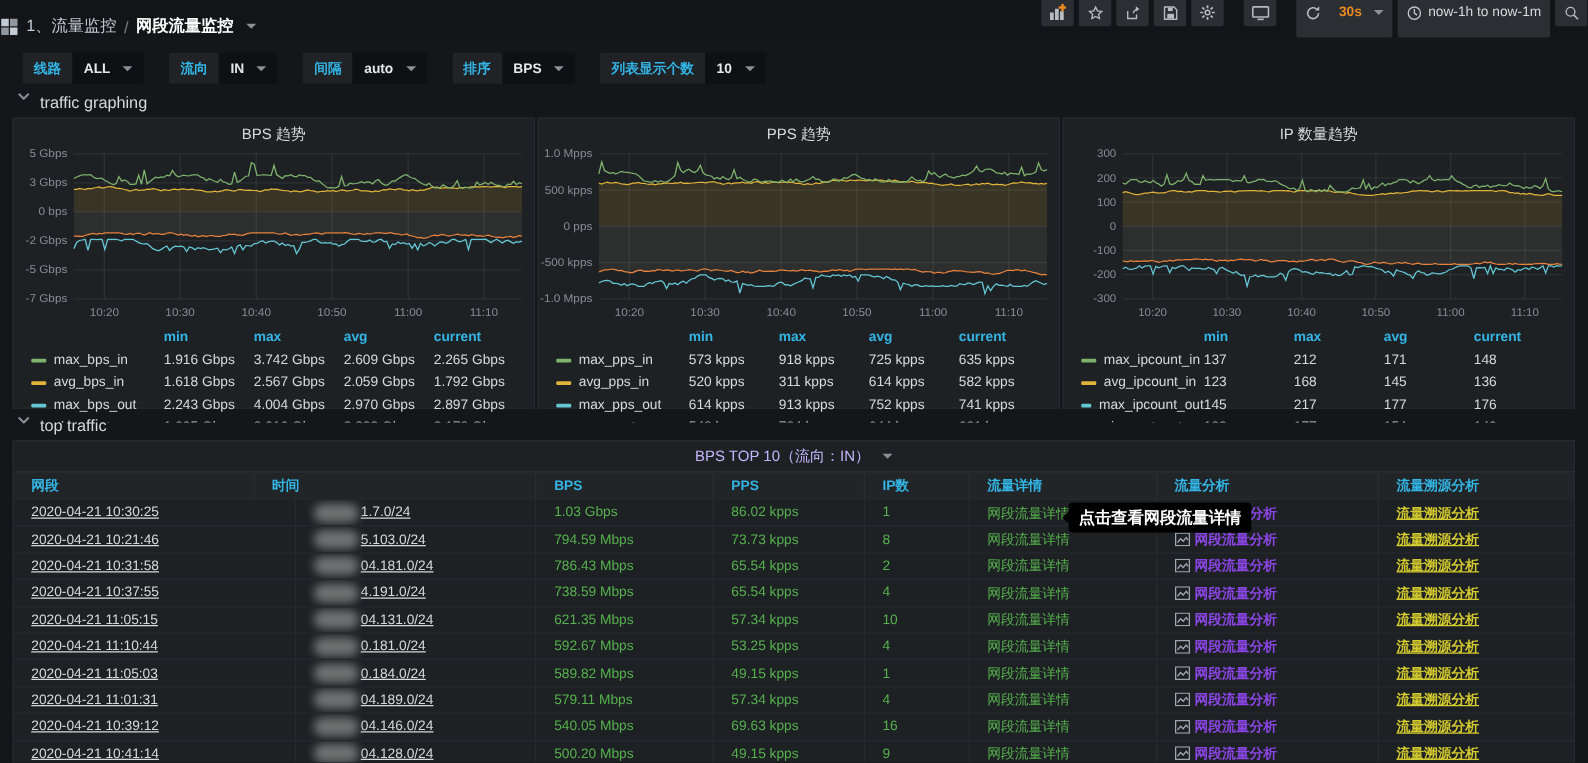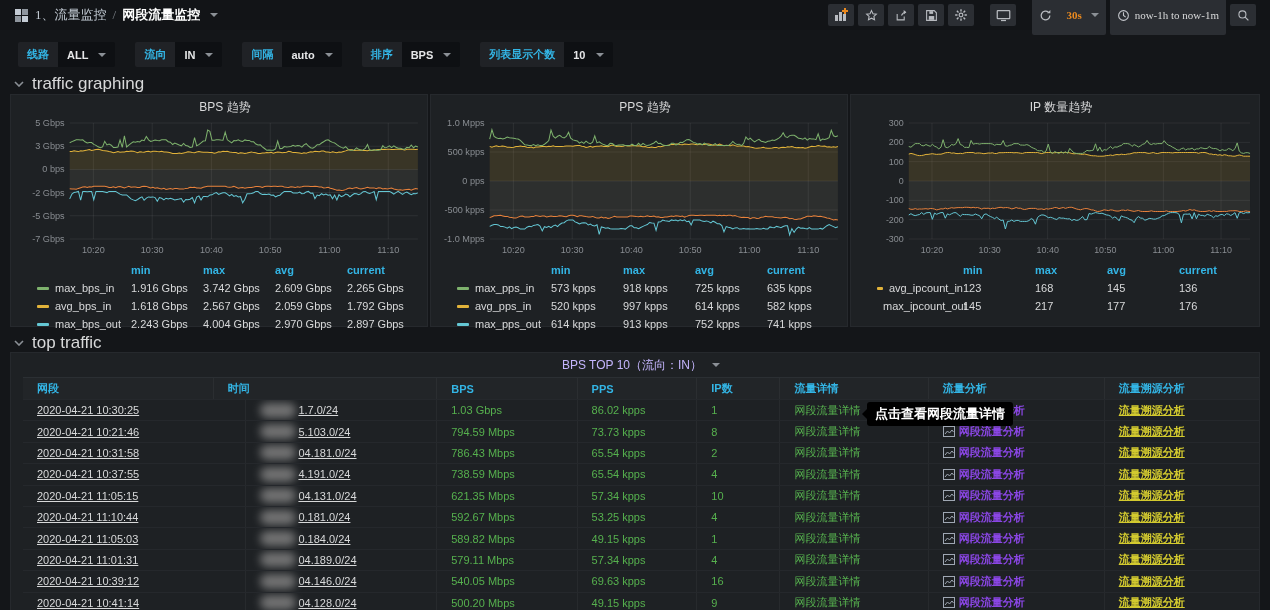--- a/index.html
+++ b/index.html
@@ -2,21 +2,21 @@
 <html><head>
 <meta charset="utf-8">
 <style>
   * { margin:0; padding:0; box-sizing:border-box; }
   html,body { width:1270px; height:610px; overflow:hidden; background:#141619;
     font-family:"Liberation Sans", sans-serif; }
   body { position:relative; color:#d8d9da; }
 
   
   #navbar { position:absolute; top:0; left:0; width:1270px; height:30px;
-    background:#121417; display:flex; align-items:center; padding:0 14px;font-family:Liberation Serif, serif; }
+    background:#121417; display:flex; align-items:flex-end; padding:0 0; }
   .crumb { display:flex; align-items:center; gap:6px; }
   .crumb .folder { color:#c3cbd4; font-size:13px; }
   .crumb .sep { color:#7b8087; font-size:13px; }
   .crumb .dash { color:#ffffff; font-size:13px; font-weight:bold; }
   .caret { display:inline-block; width:0; height:0; border-left:4px solid transparent;
     border-right:4px solid transparent; border-top:4px solid #8b9096; margin-left:4px; }
   #nav-right { margin-left:auto; display:flex; align-items:center; gap:4px; }
   .navbtn { height:22px; min-width:26px; background:#2b2e33; border:none; border-radius:2px;
     color:#b8bbc0; display:flex; align-items:center; justify-content:center; cursor:pointer;
     font-size:12px; padding:0 5px; }
@@ -28,26 +28,26 @@
 
   
   #filters { position:absolute; top:42px; left:18px; display:flex; gap:20px; }
   .pill { display:flex; align-items:stretch; border-radius:2px; overflow:hidden; }
   .pill .lbl { background:#202226; color:#33b5e5; font-size:11px; font-weight:bold;
     padding:5px 9px; display:flex; align-items:center; }
   .pill .val { background:#0e1013; color:#e6e7e8; font-size:11px; font-weight:bold;
     padding:5px 9px; display:flex; align-items:center; gap:6px; cursor:pointer; }
 
   
-  .sec-head { position:absolute; left:14px; display:flex; align-items:center; gap:8px;
-    color:#d8d9da; font-size:17px; cursor:pointer; }
+  .sec-head { position:absolute; left:14px; display:flex; gap:8px;
+    color:#d8d9da; font-size:13px; cursor:pointer; }
   .sec-head .chev { color:#8b9096; }
 
   
-  .panel { position:absolute; background:#1e2124; border:1px solid #26292d;padding-left:12px; }
+  .panel { position:absolute; background:#1e2124; border:1px solid #26292d; }
   .chart-panel { top:94px; height:233px; }
   .panel-title { height:20px; display:flex; align-items:center; justify-content:center;
     font-size:12px; color:#d8d9da; cursor:pointer; padding-top:4px; }
   svg.chart { width:100%; height:146px; display:block; }
 
   
   .legend { padding:0 8px 0 14px; }
   .lg-row { display:flex; align-items:center; height:18px; font-size:11px; }
   .lg-head { color:#33b5e5; font-weight:bold; }
   .lg-name { display:flex; align-items:center; gap:6px; flex:1; min-width:0; color:#d8d9da; cursor:pointer; }
@@ -338,21 +338,21 @@
         <span class="lg-v">918 kpps</span>
         <span class="lg-v">725 kpps</span>
         <span class="lg-v">635 kpps</span>
       </div>
       <div class="lg-row">
         <span class="lg-name">
           <span class="swatch" style="background: rgb(226, 179, 58);"></span>
           <span>avg_pps_in</span>
         </span>
         <span class="lg-v">520 kpps</span>
-        <span class="lg-v">997 kpps</span>
+        <span class="lg-v">311 kpps</span>
         <span class="lg-v">614 kpps</span>
         <span class="lg-v">582 kpps</span>
       </div>
       <div class="lg-row">
         <span class="lg-name">
           <span class="swatch" style="background: rgb(100, 199, 212);"></span>
           <span>max_pps_out</span>
         </span>
         <span class="lg-v">614 kpps</span>
         <span class="lg-v">913 kpps</span>
@@ -411,20 +411,30 @@
   <div class="legend" id="legend2">
       <div class="lg-row lg-head">
         <span class="lg-name"></span>
         <span class="lg-v">min</span>
         <span class="lg-v">max</span>
         <span class="lg-v">avg</span>
         <span class="lg-v">current</span>
       </div>
       <div class="lg-row">
         <span class="lg-name">
+          <span class="swatch" style="background: rgb(126, 178, 109);"></span>
+          <span>max_ipcount_in</span>
+        </span>
+        <span class="lg-v">137</span>
+        <span class="lg-v">212</span>
+        <span class="lg-v">171</span>
+        <span class="lg-v">148</span>
+      </div>
+      <div class="lg-row">
+        <span class="lg-name">
           <span class="swatch" style="background: rgb(226, 179, 58);"></span>
           <span>avg_ipcount_in</span>
         </span>
         <span class="lg-v">123</span>
         <span class="lg-v">168</span>
         <span class="lg-v">145</span>
         <span class="lg-v">136</span>
       </div>
       <div class="lg-row">
         <span class="lg-name">

